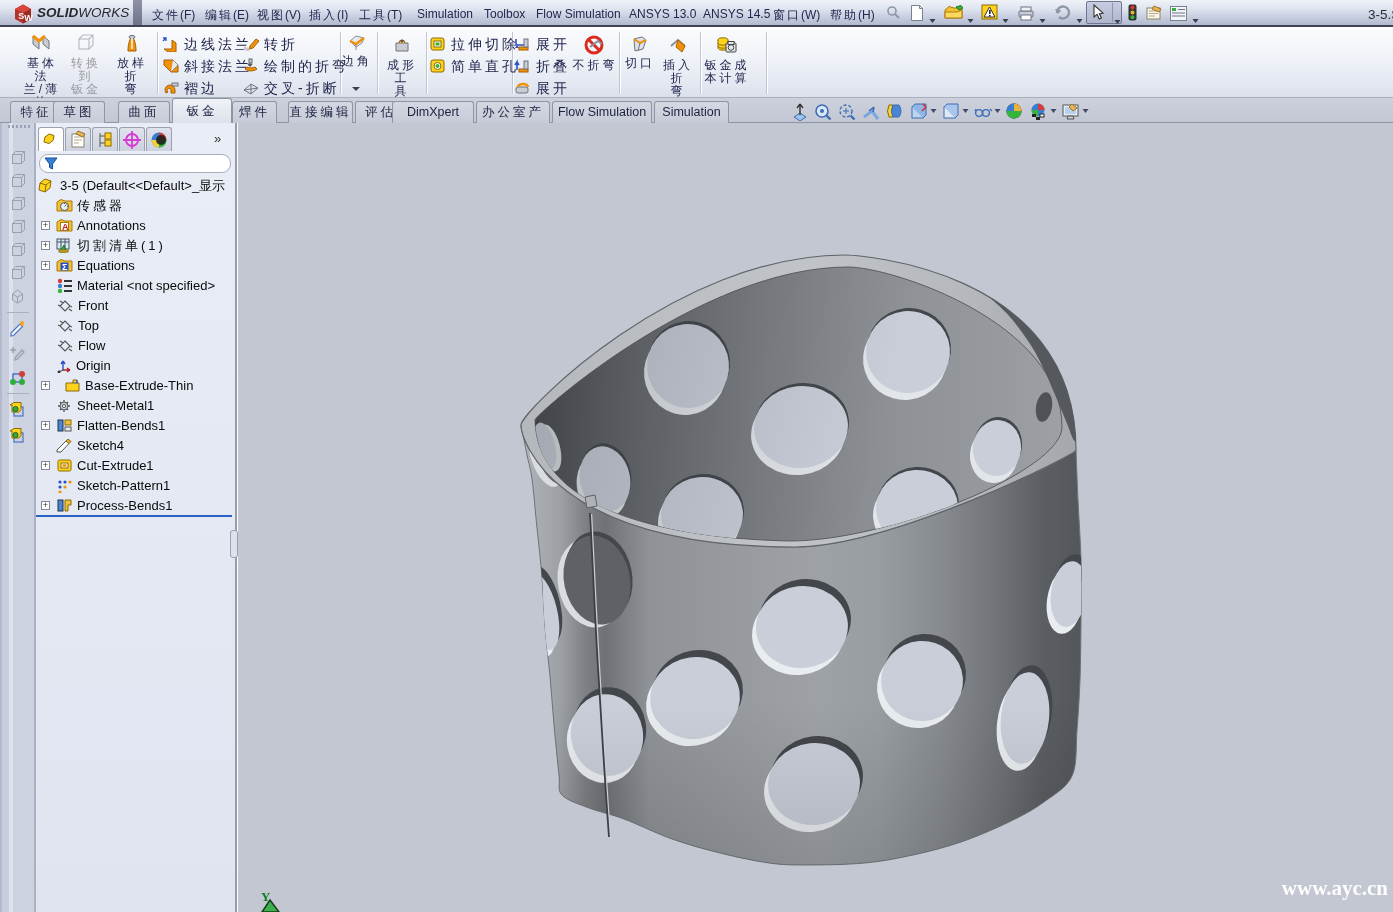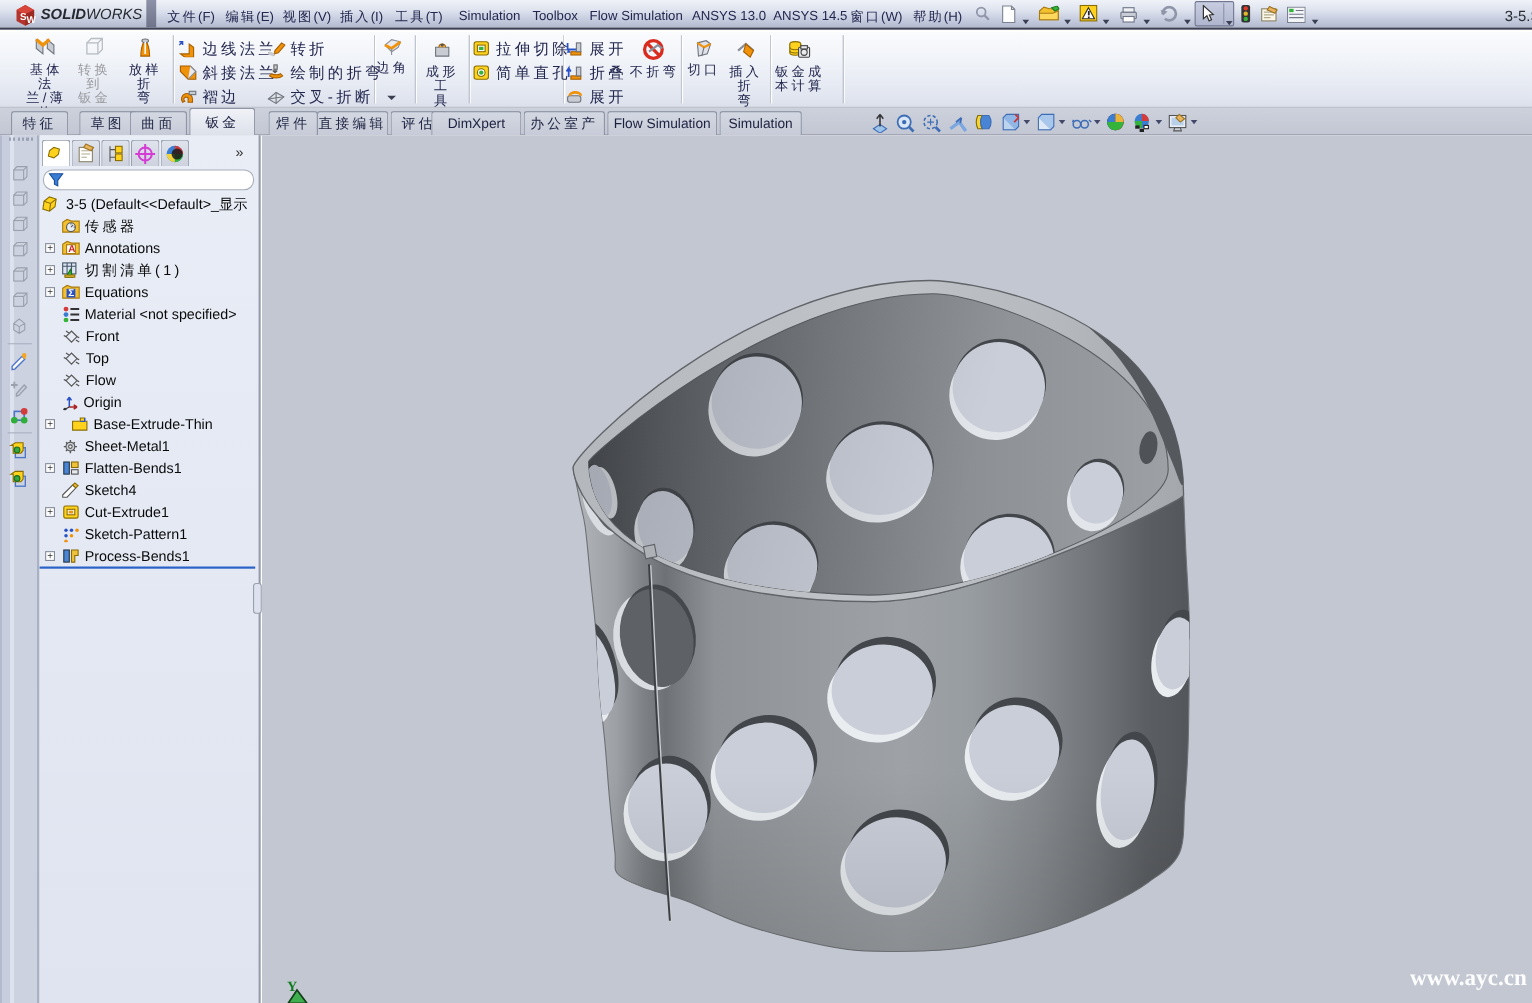--- a/index.html
+++ b/index.html
@@ -272,24 +272,24 @@
           <rect x="10" y="8" width="10" height="9" rx="1" fill="#e8eaee" stroke="#444"></rect>
           <circle cx="15" cy="12.5" r="2.8" fill="none" stroke="#444"></circle>
           <rect x="12" y="6.5" width="6" height="3" fill="#e8eaee" stroke="#444"></rect>
         </svg></div>
       <div><span class="cn2">钣金成</span></div>
       <div><span class="cn2">本计算</span></div>
     </div>
   </div>
 <div id="tabrow">
     <div class="tab" style="left:10px;width:52px"><span class="cn2">特征</span></div>
-    <div class="tab" style="left:72px;width:52px"><span class="cn2">草图</span></div>
+    <div class="tab" style="left:53px;width:52px"><span class="cn2">草图</span></div>
     <div class="tab" style="left:118px;width:52px"><span class="cn2">曲面</span></div>
     <div class="tab act" style="left:172px;width:60px"><span class="cn2">钣金</span></div>
-    <div class="tab" style="left:244px;width:45px"><span class="cn2">焊件</span></div>
+    <div class="tab" style="left:232px;width:45px"><span class="cn2">焊件</span></div>
     <div class="tab" style="left:288px;width:65px"><span class="cn2">直接编辑</span></div>
     <div class="tab" style="left:355px;width:51px"><span class="cn2">评估</span></div>
     <div class="tab" style="left:392px;width:82px">DimXpert</div>
     <div class="tab" style="left:476px;width:74px"><span class="cn2">办公室产品</span></div>
     <div class="tab" style="left:552px;width:100px">Flow Simulation</div>
     <div class="tab" style="left:654px;width:75px">Simulation</div>
     <div style="position:absolute;left:788px;top:3px">
       <div style="position:relative;width:300px;height:20px">
         <svg style="position:absolute;left:0px;top:0" width="22" height="20" viewBox="0 0 22 20">
           <g>

